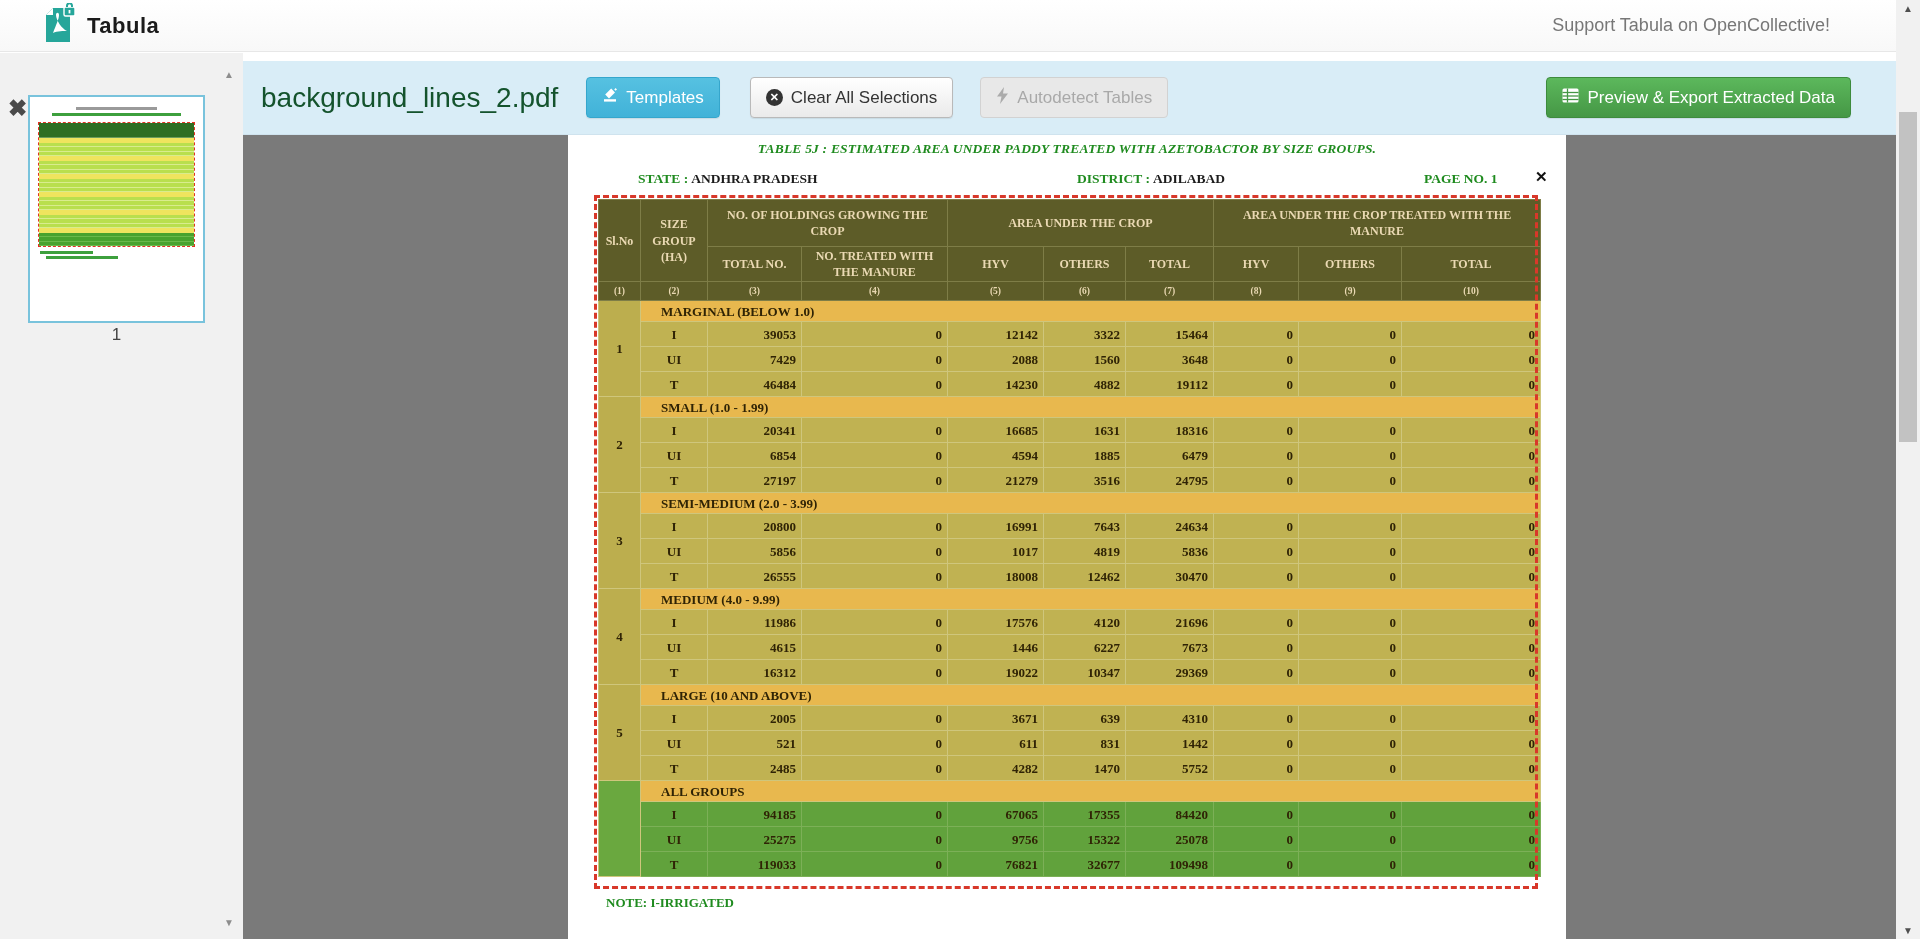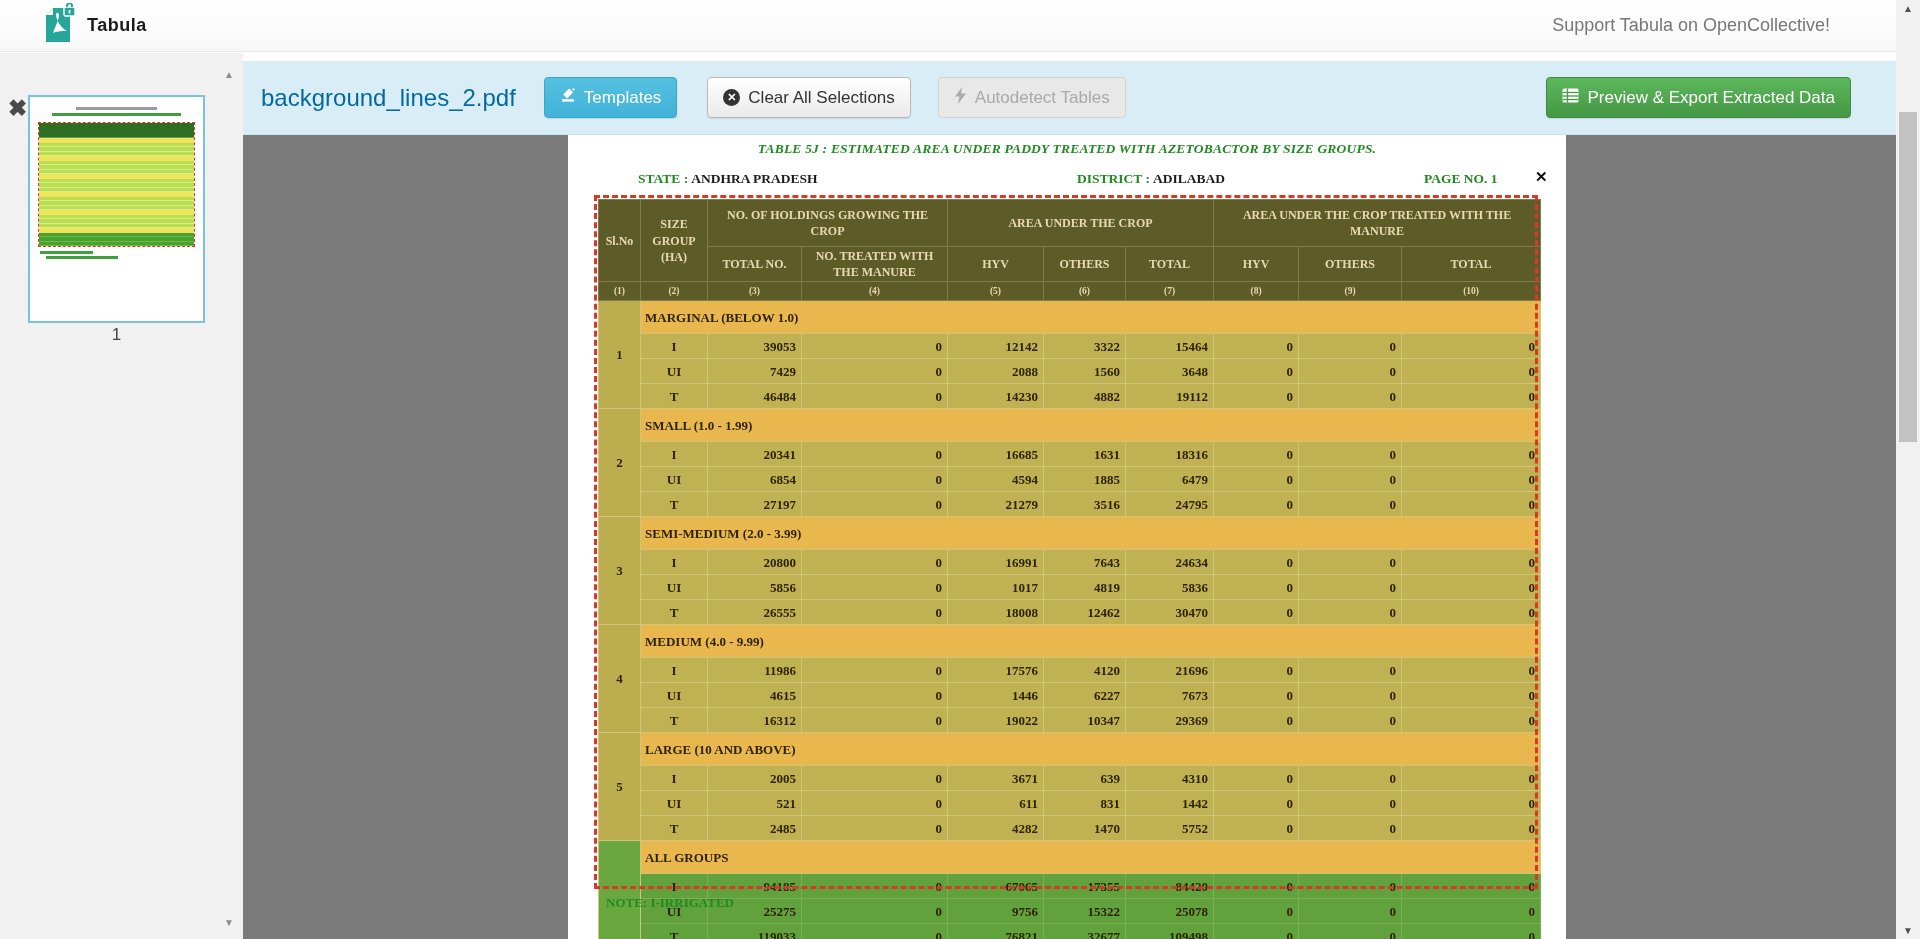--- a/index.html
+++ b/index.html
@@ -10,21 +10,21 @@
   }
 
   
   .navbar {
     position:absolute; left:0; top:0; width:1896px; height:52px;
     background:linear-gradient(#ffffff,#f8f8f8);
     border-bottom:1px solid #e7e7e7;
     display:flex; align-items:center; padding-left:44px;
   }
   .brand { display:flex; align-items:center; gap:9px; margin-right:22px; cursor:pointer; }
-  .brand-name { font-size:18px; font-weight:bold; color:#1b1b1b; letter-spacing:.5px; }
+  .brand-name { font-size:22px; font-weight:bold; color:#1b1b1b; letter-spacing:.5px; }
   .nav-links { display:flex; align-items:center; }
   .nav-link { font-size:18px; color:#777; margin-right:36px; cursor:pointer; }
   .support-link { position:absolute; right:66px; font-size:18px; color:#777; cursor:pointer; }
 
   
   .sidebar {
     position:absolute; left:0; top:53px; width:243px; height:886px;
     background:#f1f1f1;
   }
   .remove-x {
@@ -50,21 +50,21 @@
   }
   .sb-arrow { position:absolute; left:224px; font-size:10px; color:#8d8d8d; cursor:pointer; }
   .sb-up { top:16px; } .sb-down { top:864px; }
 
   
   .toolbar {
     position:absolute; left:243px; top:61px; width:1653px; height:74px;
     background:#d9edf7; border-bottom:1px solid #cfe3ee;
     display:flex; align-items:center; padding:0 45px 0 18px;
   }
-  .filename { font-size:24px; color:#0369a1; margin-right:28px; white-space:nowrap; }
+  .filename { font-size:28px; color:#14532d; margin-right:28px; white-space:nowrap; }
   .btn {
     height:41px; border-radius:4px; font-size:17px; display:inline-flex;
     align-items:center; gap:8px; padding:0 15px; border:1px solid; cursor:pointer;
     white-space:nowrap; box-shadow:0 1px 1px rgba(0,0,0,.08);
   }
   .btn-templates { background:linear-gradient(#56c1e1,#41b2d8); border-color:#35a6cc; color:#fff; margin-right:30px; }
   .btn-clear { background:linear-gradient(#ffffff,#eaeaea); border-color:#b9b9b9; color:#333; margin-right:27px; }
   .btn-auto { background:#e8e8e8; border-color:#d2d2d2; color:#a9a9a9; cursor:default; box-shadow:none; }
   .btn-export { margin-left:auto; background:linear-gradient(#5cb85c,#459745); border-color:#3d8b3d; color:#fff; }
   .circle-x {
@@ -93,21 +93,21 @@
   table.paddy { position:absolute; left:30px; top:64px; width:942px; border-collapse:collapse; table-layout:fixed; }
   table.paddy th {
     background:#5d5c28; color:#ead9b3; border:1px solid #7e7d47;
     font-size:12px; font-weight:bold; padding:1px 2px; text-align:center; line-height:1.35;
   }
   tr.h1 th { height:47px; }
   tr.h2 th { height:33px; }
   tr.h3 th { height:19px; font-size:9.5px; }
   table.paddy td { border:1px solid #cfc67c; font-size:13px; color:#2f2305; line-height:1; }
   td.slno-cell { background:#bcae4e; text-align:center; font-size:13px; }
-  td.band-cell { background:#e8b84e; color:#8a4a00; font-size:12.5px; height:33px; padding:2px 4px; text-align:left; }
+  td.band-cell { background:#e8b84e; color:#8a4a00; font-size:12.5px; height:21px; padding:2px 20px; text-align:left; }
   tr.data-row td { background:#c0b252; height:25px; padding:0 4px; }
   td.lbl { text-align:center; }
   td.num { text-align:right; padding-right:5px !important; }
   tr.all-row td { background:#61a23c; border-color:#7cb057; }
   td.all-slno { background:#6aa83f; border-color:#7cb057; }
 
   .selection {
     position:absolute; left:26px; top:60px; width:944px; height:694px;
     border:3px dashed #d8382a;
   }

